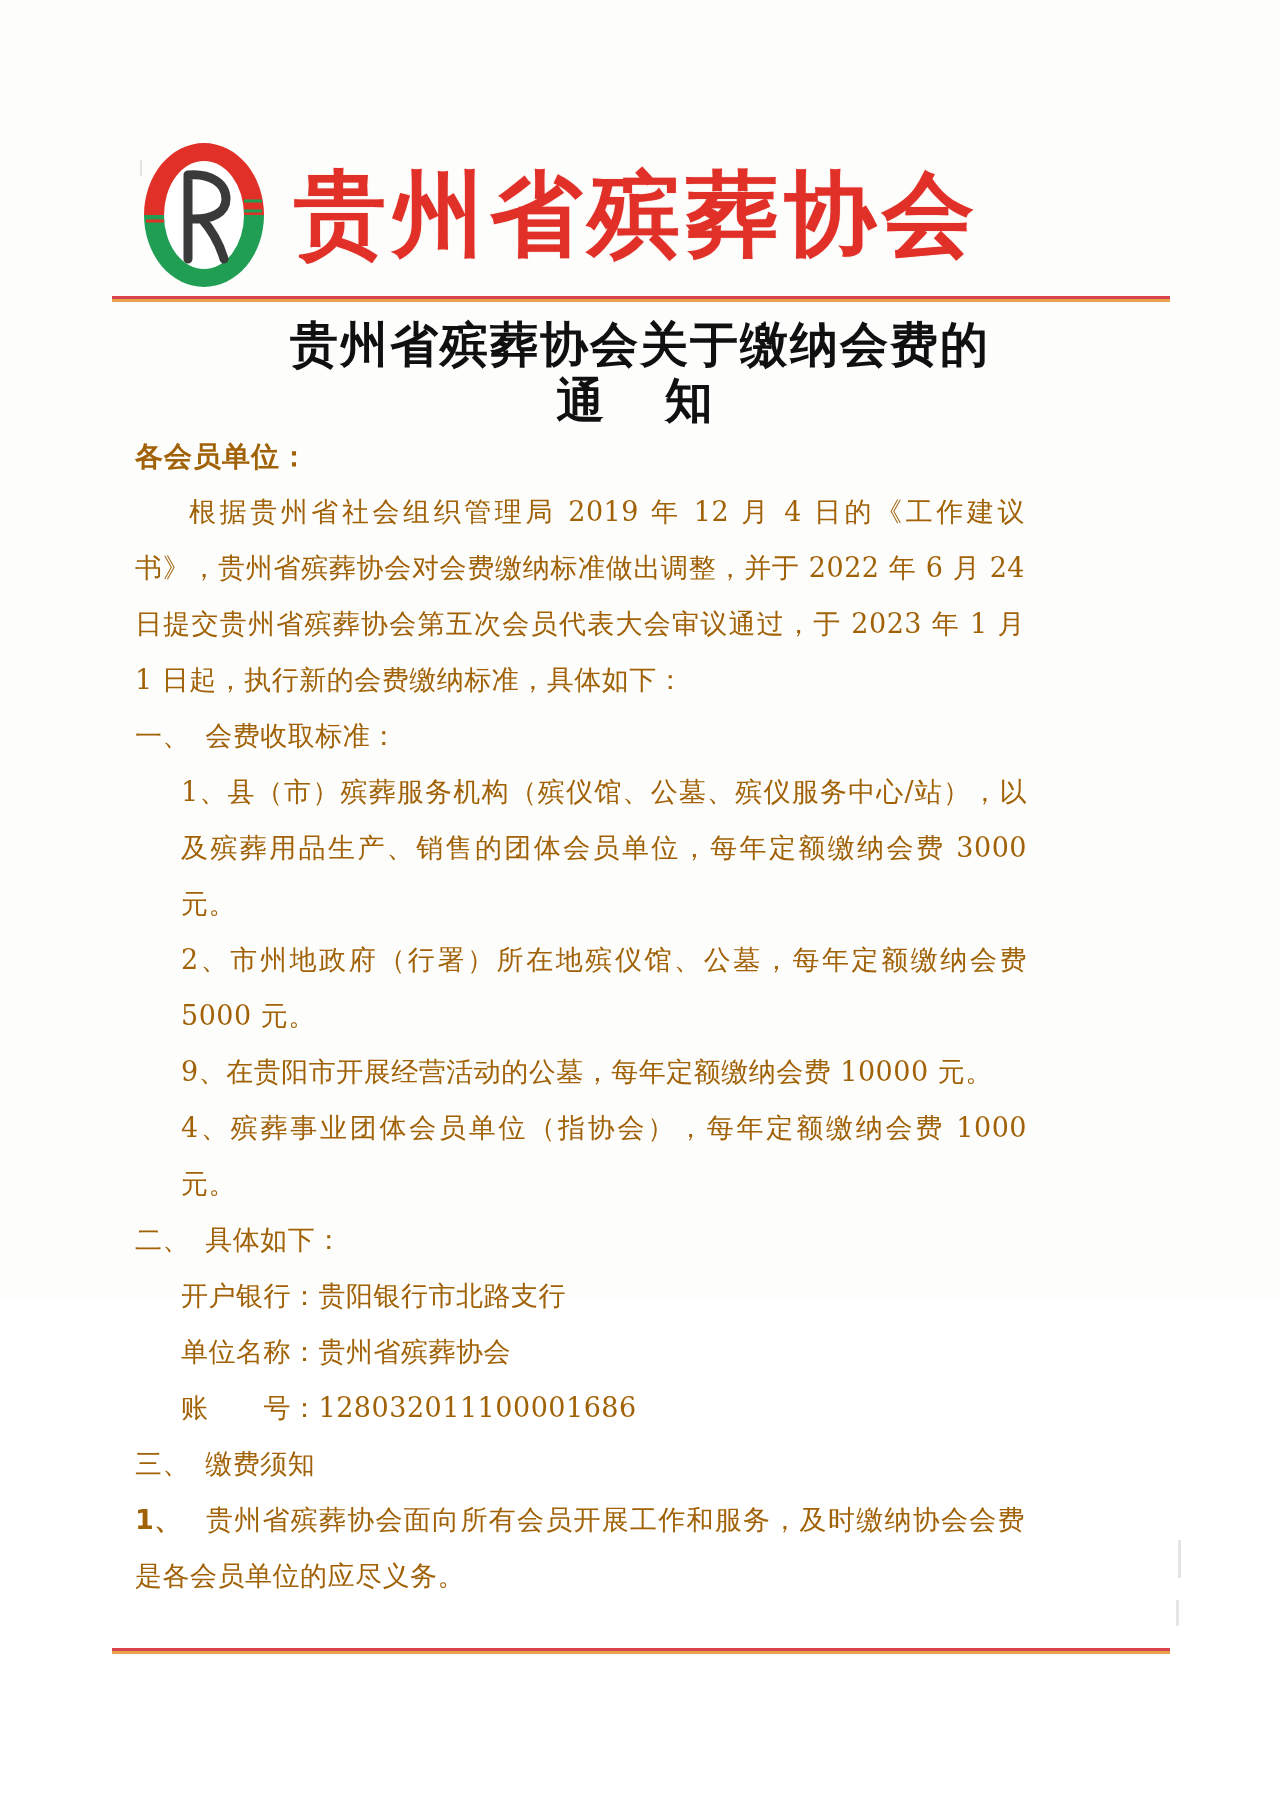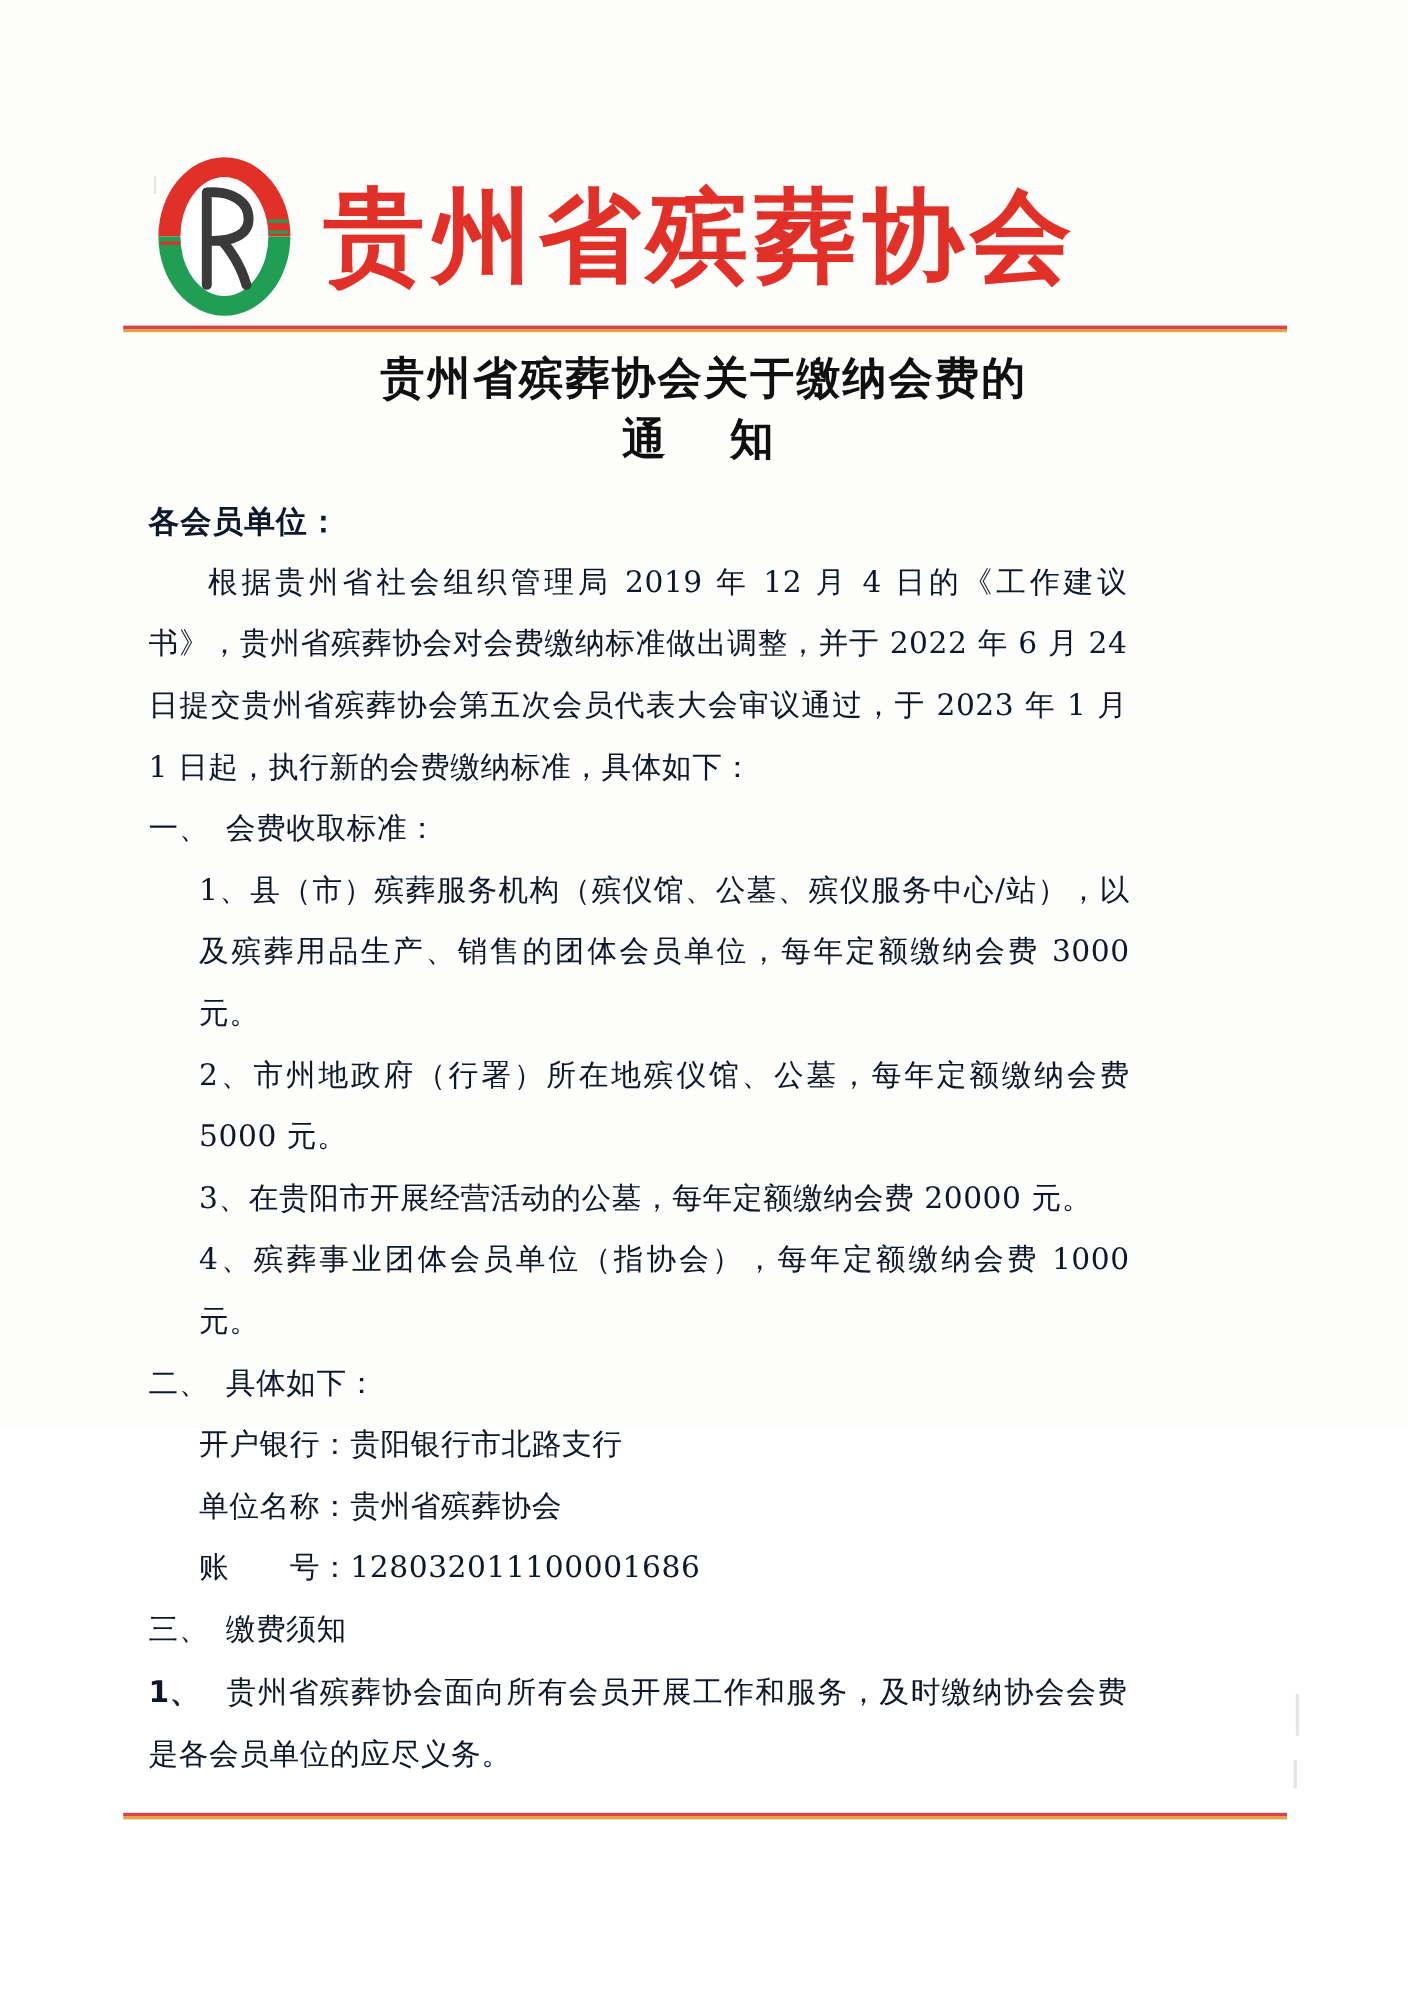--- a/index.html
+++ b/index.html
@@ -69,39 +69,39 @@
   }
 
   
   .doc-title{
     position:absolute;
     left:0; top:316px;
     width:1280px;
     text-align:center;
     font-family:"DejaVu Sans","Liberation Sans",sans-serif;
     font-weight:bold;
-    font-size:40px;
+    font-size:48px;
     line-height:56px;
     letter-spacing:2px;
     color:#101010;
   }
   .doc-title .line2{
     display:block;
     letter-spacing:22px;
     padding-left:11px;
   }
 
   
   .body-area{
     position:absolute;
-    left:135px; top:448px;
+    left:135px; top:430px;
     width:1000px;
     font-size:27px;
     line-height:56px;
-    color:#0f172a;
+    color:#a16207;
     font-family:"DejaVu Serif","Liberation Serif",serif;
   }
   .salutation{
     font-family:"DejaVu Sans","Liberation Sans",sans-serif;
     font-weight:bold;
     font-size:28px;
     line-height:54px;
     letter-spacing:1px;
   }
   .para{
@@ -199,21 +199,21 @@
 
     <div class="salutation">各会员单位：</div>
 
     <div class="para">根据贵州省社会组织管理局 2019 年 12 月 4 日的《工作建议书》，贵州省殡葬协会对会费缴纳标准做出调整，并于 2022 年 6 月 24 日提交贵州省殡葬协会第五次会员代表大会审议通过，于 2023 年 1 月 1 日起，执行新的会费缴纳标准，具体如下：</div>
 
     <div class="sec-head">
       <span class="num">一、</span><span>会费收取标准：</span>
     </div>
     <div class="sub-item">1、县（市）殡葬服务机构（殡仪馆、公墓、殡仪服务中心/站），以及殡葬用品生产、销售的团体会员单位，每年定额缴纳会费 3000 元。</div>
     <div class="sub-item">2、市州地政府（行署）所在地殡仪馆、公墓，每年定额缴纳会费 5000 元。</div>
-    <div class="sub-item">3、在贵阳市开展经营活动的公墓，每年定额缴纳会费 20000 元。</div>
+    <div class="sub-item">9、在贵阳市开展经营活动的公墓，每年定额缴纳会费 10000 元。</div>
     <div class="sub-item">4、殡葬事业团体会员单位（指协会），每年定额缴纳会费 1000 元。</div>
 
     <div class="sec-head">
       <span class="num">二、</span><span>具体如下：</span>
     </div>
     <div class="info-line">
       <span>开户银行：</span><span>贵阳银行市北路支行</span>
     </div>
     <div class="info-line">
       <span>单位名称：</span><span>贵州省殡葬协会</span>

